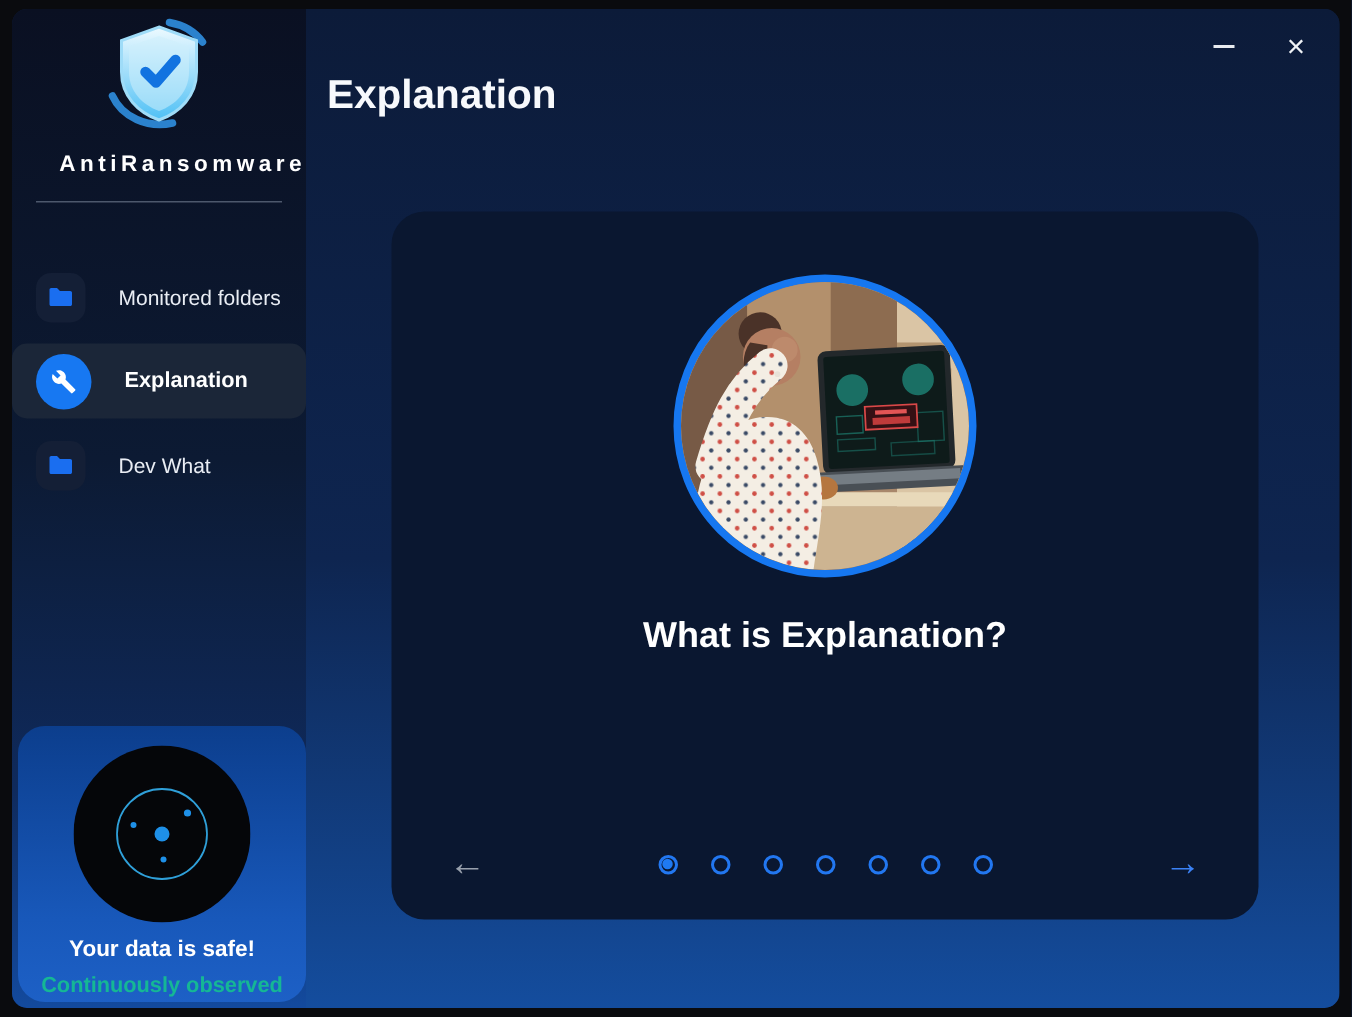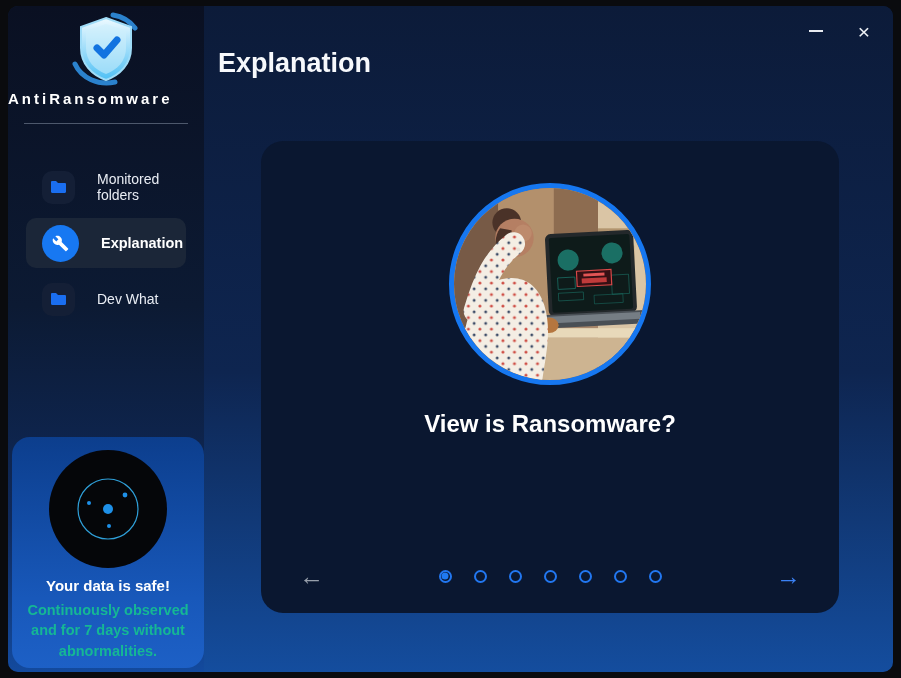--- a/index.html
+++ b/index.html
@@ -13,41 +13,41 @@
   }
 
   
   .sidebar {
     width:196px; flex:0 0 196px; position:relative;
     background:linear-gradient(180deg,#0a1022 0%,#0c1a33 45%,#0f2a5c 78%,#134a9e 100%);
   }
   .brand-block { padding-top:6px; text-align:center; }
   .brand-logo { display:block; margin:0 auto; }
   .brand-name {
-    margin-top:4px; color:#ffffff; font-weight:bold; font-size:15px;
-    letter-spacing:3px; text-align:left; white-space:nowrap;
+    margin-top:15px; color:#ffffff; font-weight:bold; font-size:15px;
+    letter-spacing:3px; text-align:right; white-space:nowrap;
   }
   .divider { margin:16px 16px 0 16px; border-top:1px solid rgba(200,214,235,.35); }
 
-  .nav { margin-top:38px; display:flex; flex-direction:column; gap:6px; padding:0 18px; }
+  .nav { margin-top:38px; display:flex; flex-direction:column; gap:6px; padding:0 0; }
   .nav-row {
     height:50px; border-radius:10px; display:flex; align-items:center;
     padding-left:16px; gap:22px; cursor:pointer;
   }
   .nav-row.active { background:#1b2638; }
   .icon-box {
     width:33px; height:33px; border-radius:10px; background:#141f36;
     display:flex; align-items:center; justify-content:center; flex:0 0 33px;
   }
   .nav-row.active .icon-box { width:37px; height:37px; border-radius:50%; background:#1778f2; flex:0 0 37px; }
   .nav-label { color:#e9edf4; font-size:14px; }
   .nav-row.active .nav-label { font-weight:bold; font-size:14.5px; color:#ffffff; }
 
   .status-card {
-    position:absolute; left:4px; bottom:4px; width:192px; height:231px;
+    position:absolute; left:4px; bottom:4px; width:192px; height:184px;
     border-radius:18px; overflow:hidden; text-align:center;
     background:linear-gradient(180deg,#0c3e8d 0%,#1858ba 70%,#1d60c6 100%);
   }
   .radar { margin:13px auto 0 auto; display:block; }
   .status-title { margin-top:9px; color:#ffffff; font-weight:bold; font-size:15px; }
   .status-msg {
     margin:6px auto 0 auto; width:172px; color:#15b795; font-weight:bold;
     font-size:14.5px; line-height:1.4;
   }
 
@@ -222,21 +222,21 @@
             <circle cx="63" cy="52" r="20" fill="#b57f63"></circle>
             <path d="M48 42 C42 50 42 62 48 70 L60 74 L60 44 Z" fill="#4a3228"></path>
             <circle cx="72" cy="47" r="9" fill="#bd8a6c"></circle>
             <path d="M8 200 C6 142 20 106 46 96 C72 88 88 102 94 122 C102 148 96 172 92 200 Z" fill="url(#dotsPat)"></path>
             <path d="M22 128 C32 94 42 74 62 58" stroke="url(#dotsPat)" stroke-width="24" fill="none" stroke-linecap="round"></path>
             <circle cx="67" cy="64" r="2" fill="#e8e2d8"></circle>
           </g>
         </svg>
       </div>
 
-      <div class="card-heading">View is Ransomware?</div>
+      <div class="card-heading">What is Explanation?</div>
 
       <div class="carousel-bar">
         <span class="arrow arrow-prev">←</span>
         <div class="dots">
             <div class="dot active"></div>
             <div class="dot"></div>
             <div class="dot"></div>
             <div class="dot"></div>
             <div class="dot"></div>
             <div class="dot"></div>

